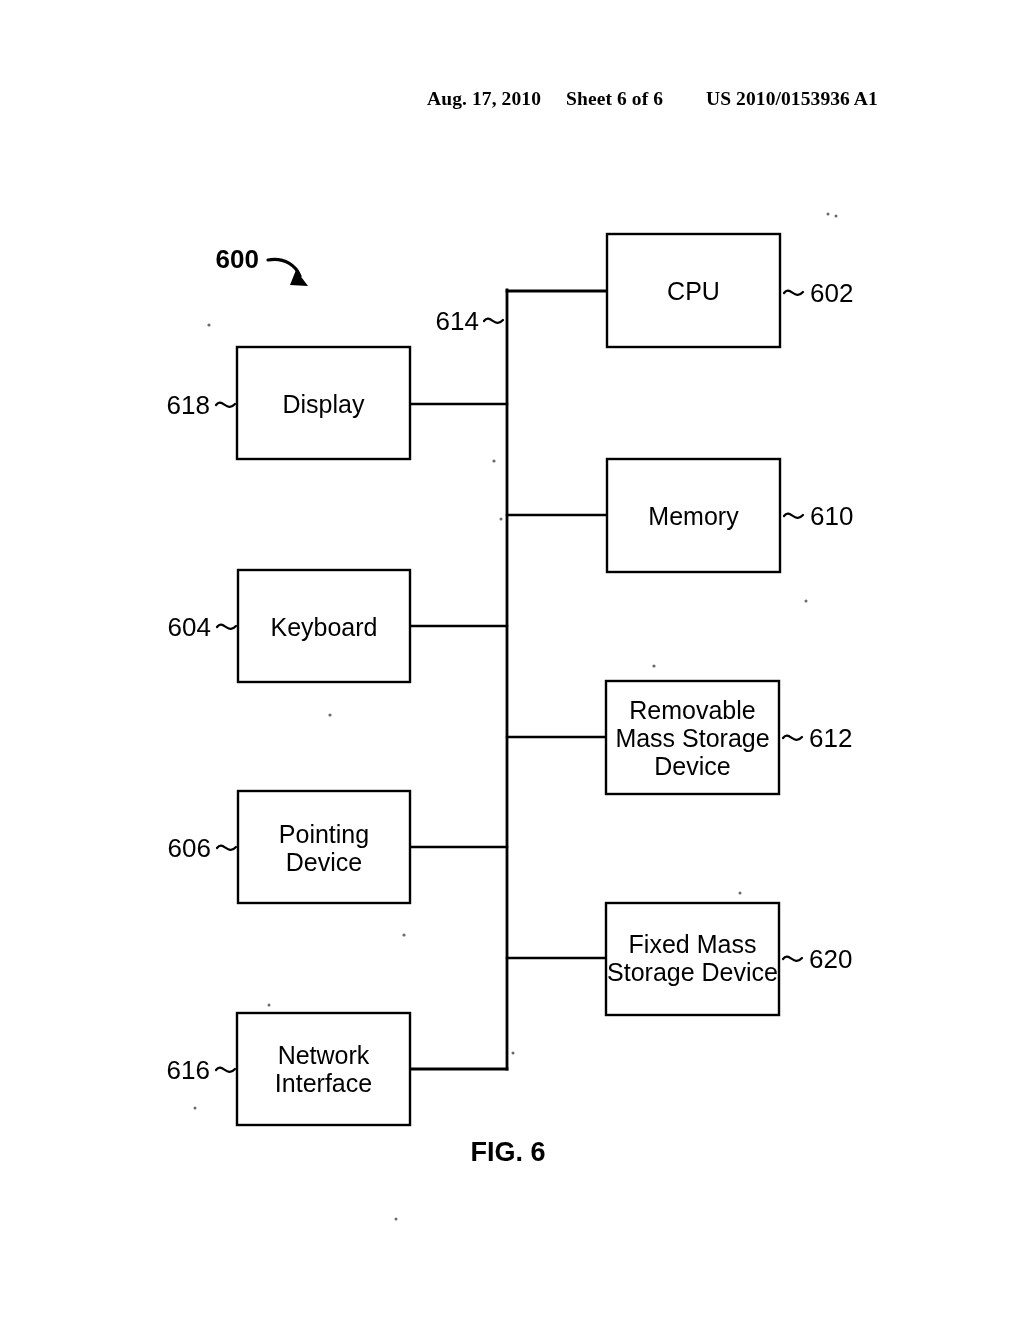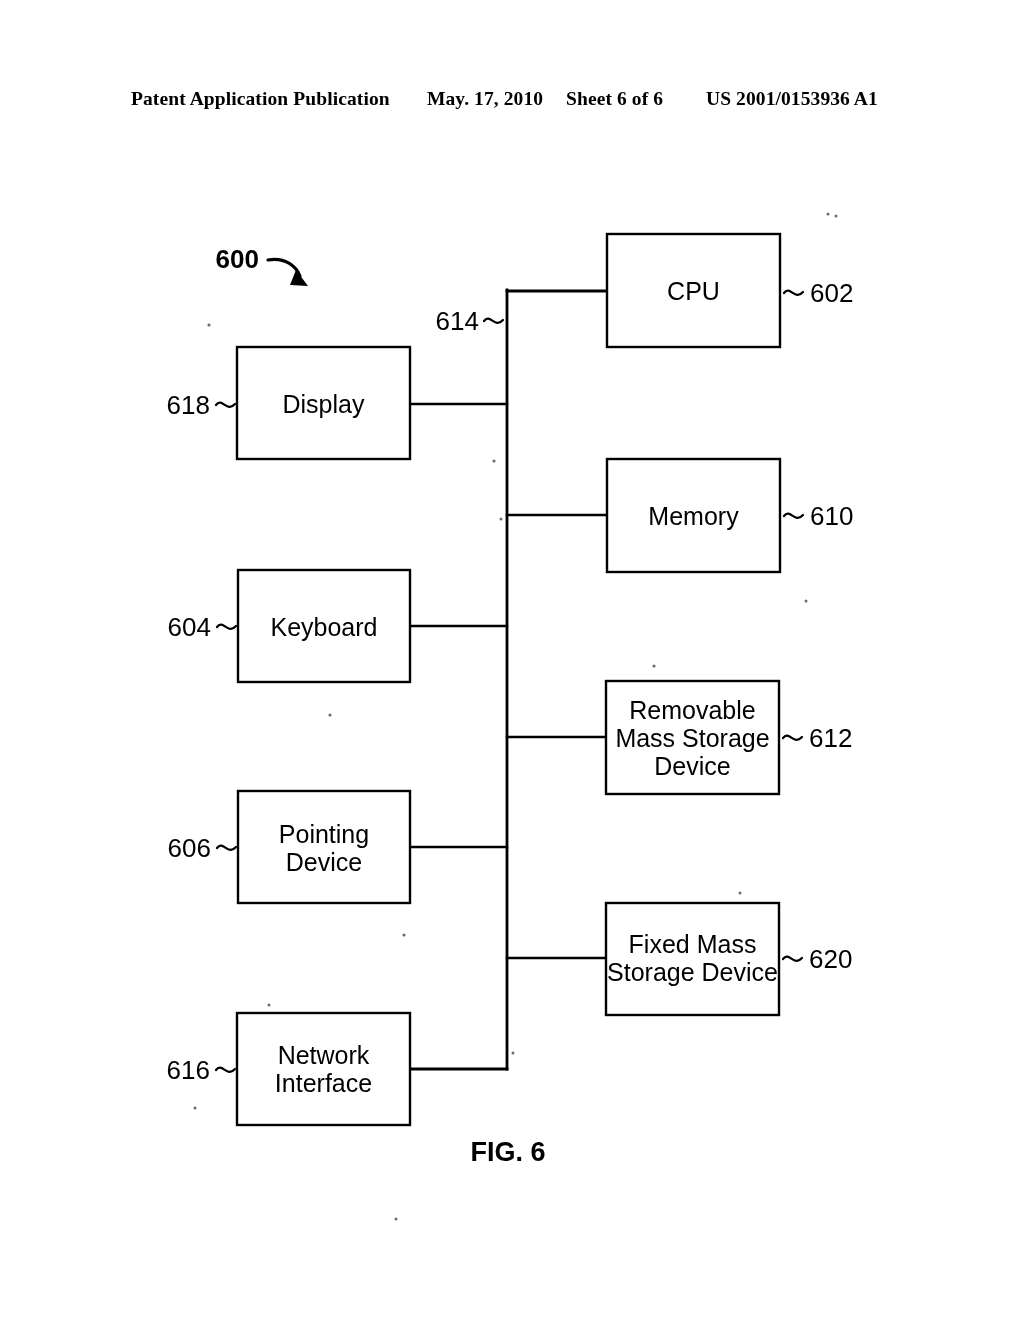--- a/index.html
+++ b/index.html
@@ -130,24 +130,23 @@
     text-anchor: end;
   }
 
   
   .speck { fill: #6b6b6b; }
 </style>
 </head>
 <body>
 
 <div id="page-header">
-  <span class="hdr-pub">Patent Application Publication</span>
-  <span class="hdr-date">May. 17, 2010</span>
+  <span class="hdr-date">Aug. 17, 2010</span>
   <span class="hdr-sheet">Sheet 6 of 6</span>
-  <span class="hdr-docnum">US 2001/0153936 A1</span>
+  <span class="hdr-docnum">US 2010/0153936 A1</span>
 </div>
 
 <div id="figure-area">
 <svg id="figure-svg" width="1024" height="1320" viewBox="0 0 1024 1320" xmlns="http://www.w3.org/2000/svg">
 
   <g>
     <circle class="speck" cx="209" cy="325" r="1.6"></circle>
     <circle class="speck" cx="370" cy="357" r="1.5"></circle>
     <circle class="speck" cx="494" cy="461" r="1.6"></circle>
     <circle class="speck" cx="501" cy="519" r="1.5"></circle>

